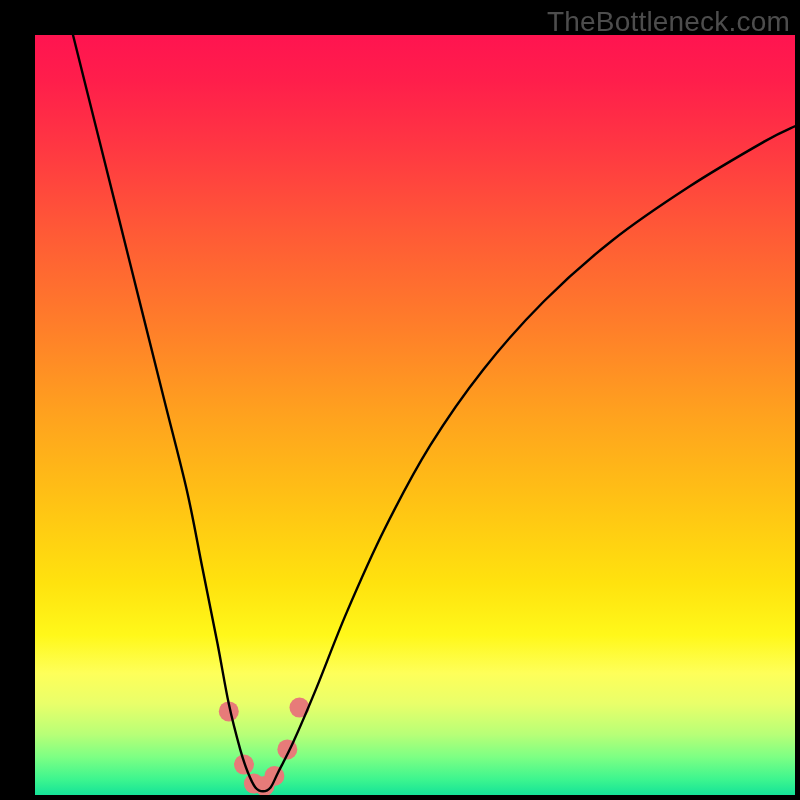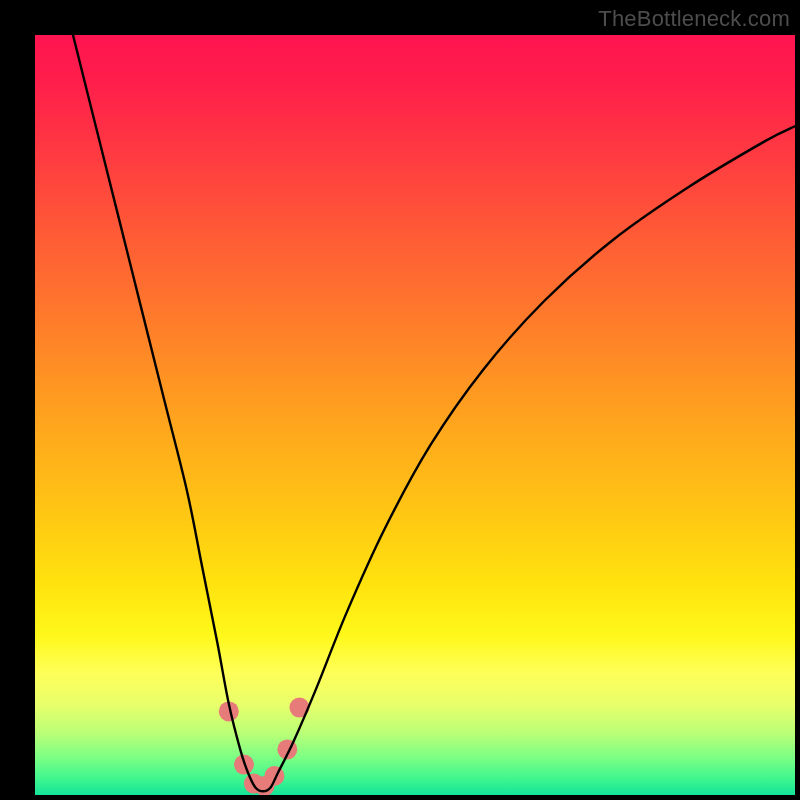--- a/index.html
+++ b/index.html
@@ -50,21 +50,21 @@
     left: 35px;
     top: 35px;
     width: 760px;
     height: 760px;
   }
   .attribution {
     position: absolute;
     top: 6px;
     right: 10px;
     color: #4d4d4d;
-    font-size: 22px;
+    font-size: 28px;
     letter-spacing: 0.2px;
   }
 </style>
 </head>
 <body>
 
 <div class="frame">
   <div class="plot-area"></div>
 
   <svg class="svg-layer" viewBox="0 0 760 760" preserveAspectRatio="none">

